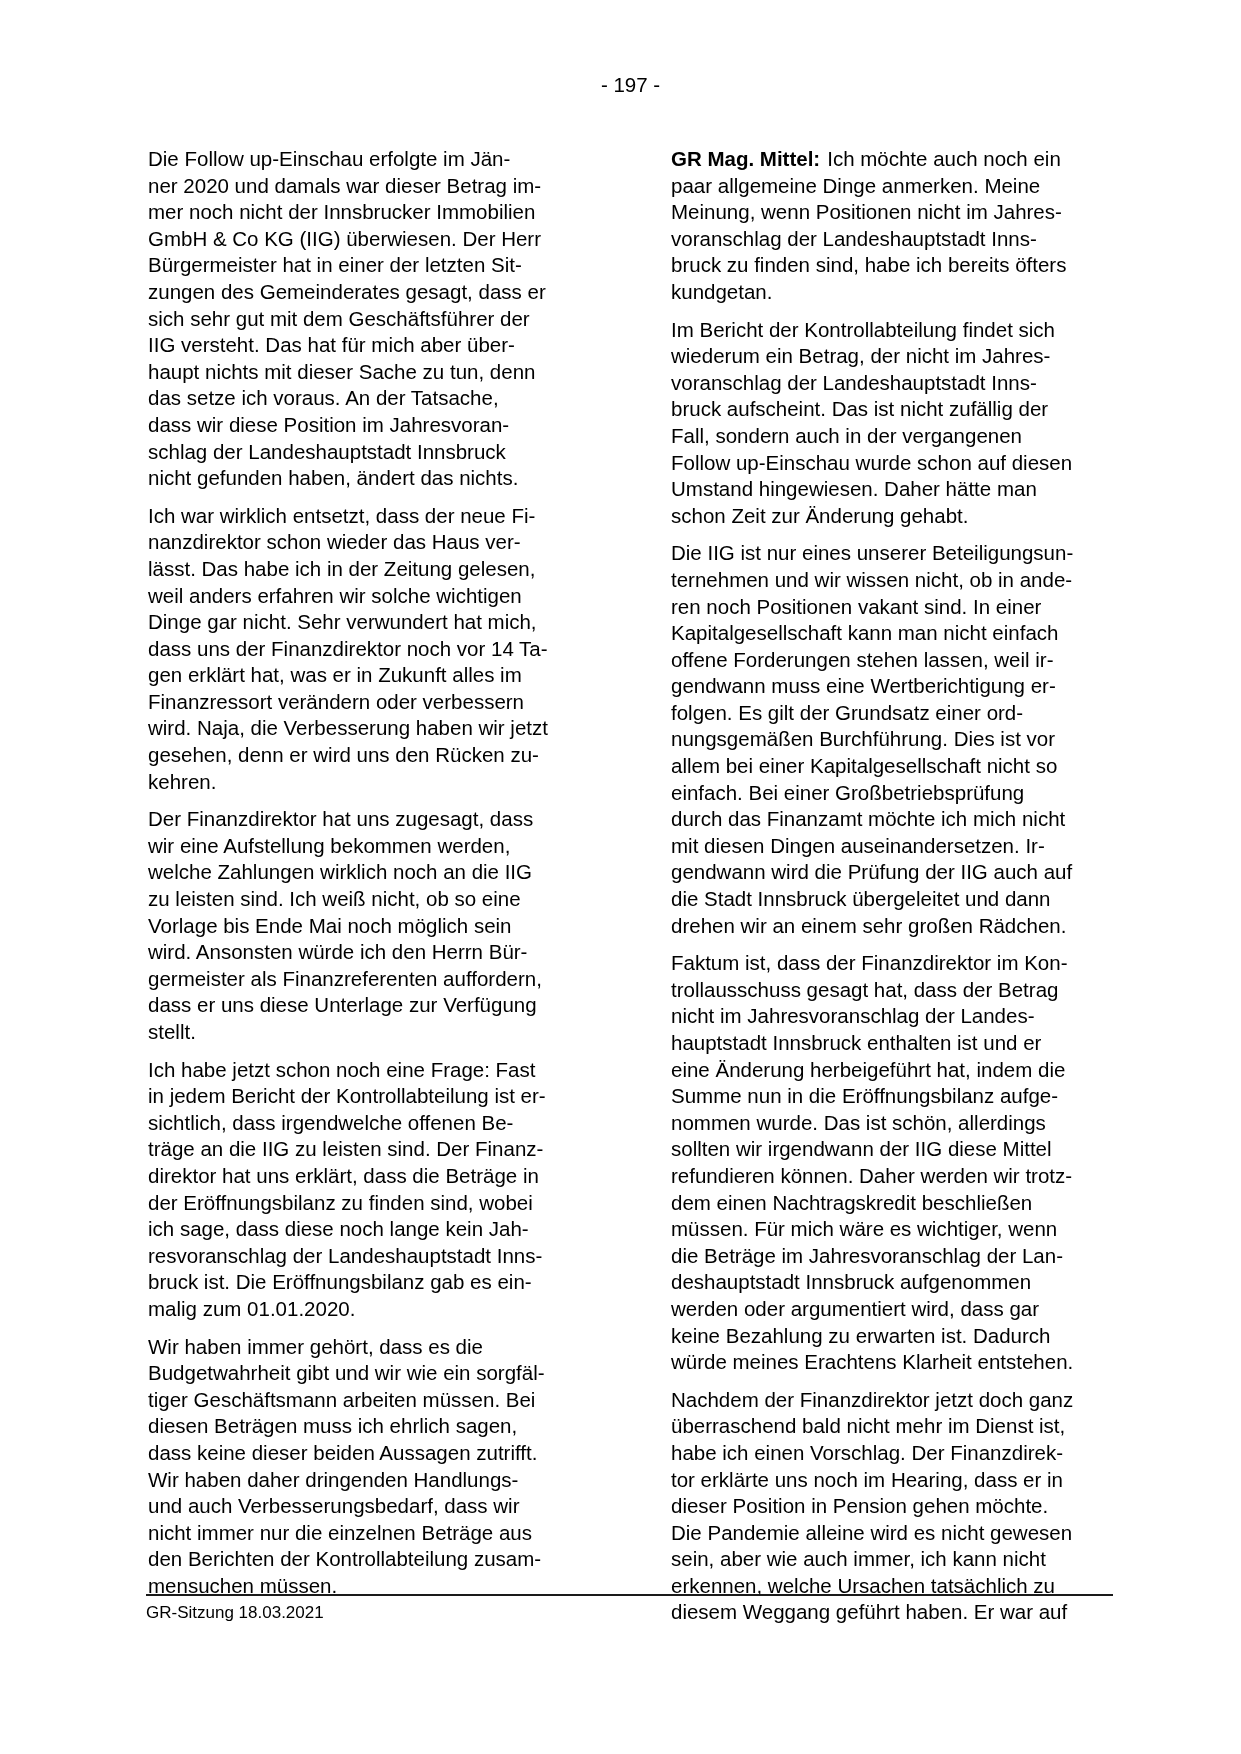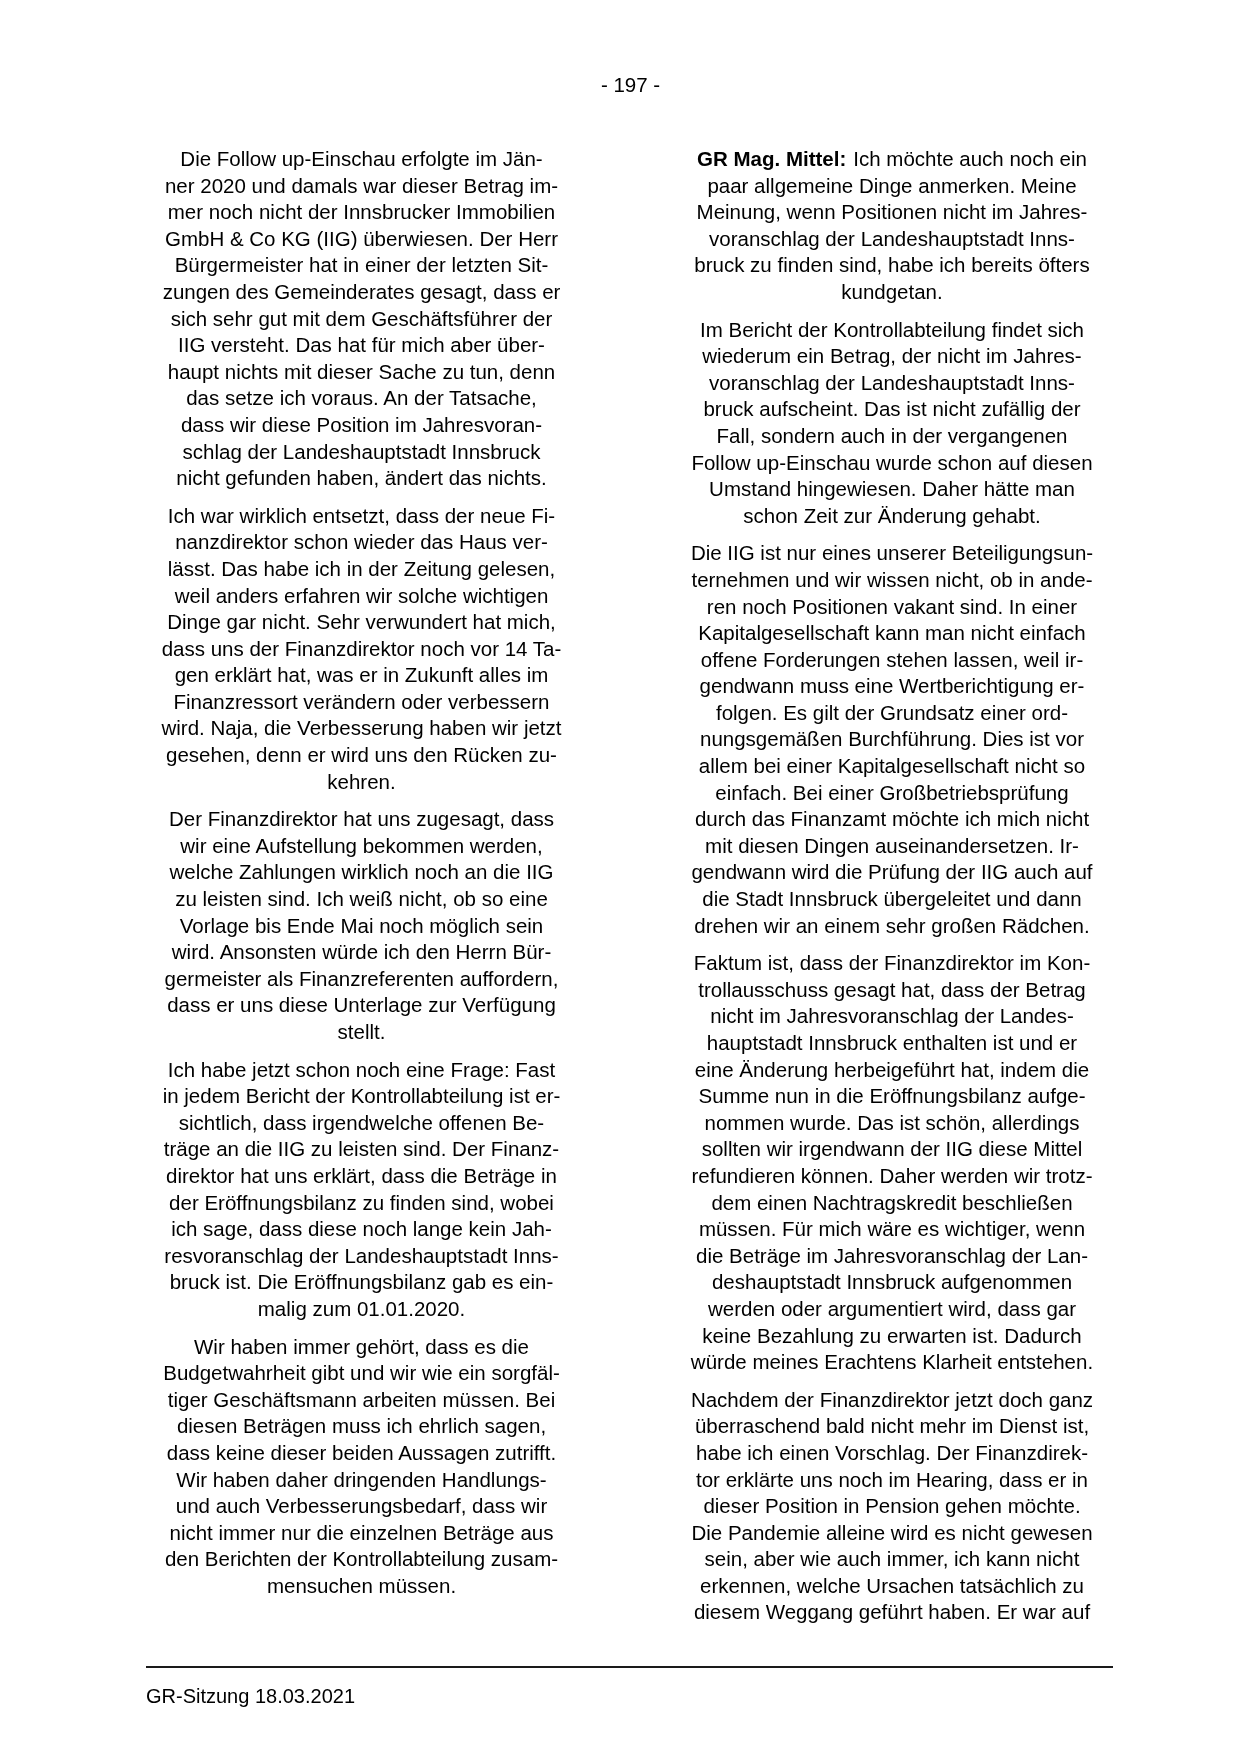--- a/index.html
+++ b/index.html
@@ -38,34 +38,34 @@
   .col {
     flex: 0 0 auto;
   }
   .col-left  { width: 427px; }
   .col-right { width: 442px; }
   .col p {
     margin: 0 0 11px 0;
     font-size: 20.5px;
     line-height: 26.6px;
     white-space: pre-line;
-    text-align: center;
+    text-align: left;
   }
   .speaker {
     font-weight: bold;
     padding-right: 7px;
   }
   .footer {
     position: absolute;
-    top: 1666px;
+    top: 1594px;
     left: 146px;
     width: 967px;
     border-top: 2px solid #1a1a1a;
-    padding-top: 16px;
-    font-size: 20px;
+    padding-top: 4px;
+    font-size: 17px;
     line-height: 25px;
   }
 </style>
 </head>
 <body>
 
 <div class="page">
 
   <div class="page-number">- 197 -</div>
 

